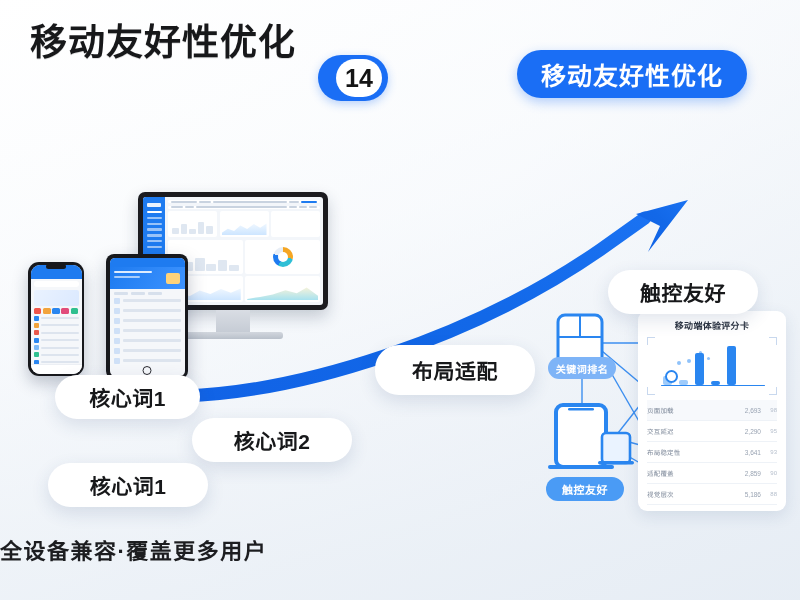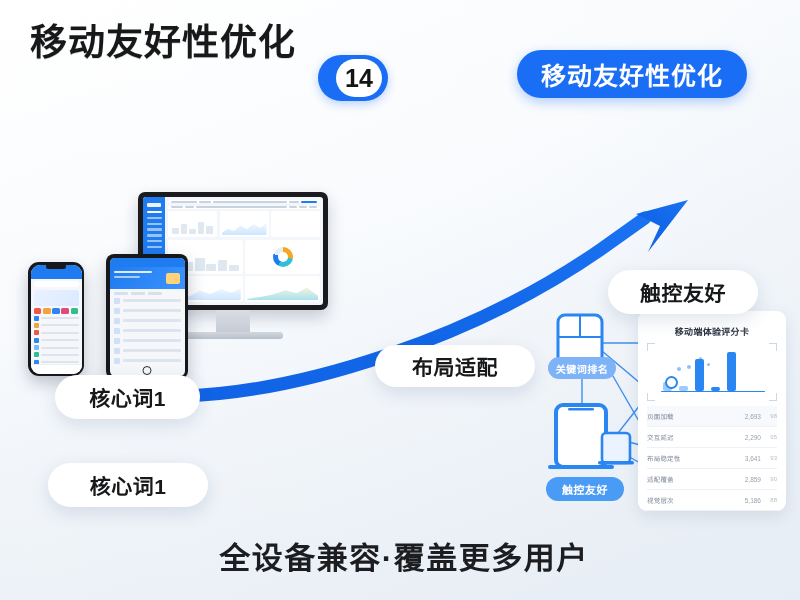--- a/index.html
+++ b/index.html
@@ -138,34 +138,34 @@
   .kw{
     background:#ffffff;border-radius:24px;
     display:flex;align-items:center;justify-content:center;
     font-size:21px;font-weight:bold;color:#17181a;letter-spacing:.5px;
     box-shadow:0 6px 18px rgba(40,70,120,.14);
     z-index:6;
   }
   #kw1{left:55px;top:375px;width:145px;height:44px;}
   #kw2{left:192px;top:418px;width:160px;height:44px;}
   #kw3{left:48px;top:463px;width:160px;height:44px;}
-  #kwMid{left:375px;top:345px;width:160px;height:42px;}
+  #kwMid{left:375px;top:345px;width:160px;height:50px;}
   #kwTouch{left:608px;top:270px;width:150px;height:44px;}
 
   
   .diagram{left:540px;top:305px;width:250px;height:210px;z-index:5;}
   .dg-svg{position:absolute;left:0;top:0;}
 
   .scorecard{
     position:absolute;left:98px;top:6px;width:148px;height:200px;
     background:#ffffff;border-radius:9px;
     box-shadow:0 5px 16px rgba(40,70,120,.12);
     padding:8px 9px;box-sizing:border-box;overflow:hidden;
   }
-  .sc-title{font-size:9px;font-weight:bold;color:#2c3442;text-align:center;margin-bottom:5px;letter-spacing:.3px;margin-top:6px;}
+  .sc-title{font-size:9px;font-weight:bold;color:#2c3442;text-align:center;margin-bottom:5px;letter-spacing:.3px;}
   .sc-chart{position:relative;height:58px;margin-bottom:5px;}
   .sc-chart .crn{position:absolute;width:7px;height:7px;border:1px solid #c8d8ee;}
   .sc-chart .c1{left:0;top:0;border-right:0;border-bottom:0;}
   .sc-chart .c2{right:0;top:0;border-left:0;border-bottom:0;}
   .sc-chart .c3{left:0;bottom:0;border-right:0;border-top:0;}
   .sc-chart .c4{right:0;bottom:0;border-left:0;border-top:0;}
   .sc-bars{position:absolute;left:16px;right:12px;bottom:10px;height:44px;display:flex;align-items:flex-end;gap:7px;}
   .sc-bars b{width:9px;background:#2a86f0;border-radius:2px;display:block;}
   .sc-bars b.lt{background:#9ecbfb;}
   .sc-dot{position:absolute;border-radius:50%;background:#8fc2fa;}
@@ -180,22 +180,22 @@
   .dg-pill{
     position:absolute;background:#7eb4f7;color:#ffffff;
     border-radius:14px;font-size:10px;font-weight:bold;letter-spacing:.5px;
     display:flex;align-items:center;justify-content:center;
   }
   #dgPillTop{left:8px;top:52px;width:68px;height:22px;}
   #dgPillBot{left:6px;top:172px;width:78px;height:24px;background:#4a9bf5;font-size:11px;}
 
   
   .footer{
-    left:0;right:0;top:533px;text-align:center;
-    font-size:31px;font-weight:bold;color:#1c1d20;letter-spacing:1.5px;margin-left:8px;
+    left:0;right:0;top:533px;
+    font-size:22px;font-weight:bold;color:#1c1d20;letter-spacing:1.5px;
   }
 </style>
 </head>
 <body>
 
 <div id="poster">
 
   <div class="layer hd-title">移动友好性优化</div>
 
   <div class="layer top-badge">
@@ -385,20 +385,21 @@
           <i></i>
             <i></i>
             <i></i>
             <i></i>
         </div>
       </div>
     </div>
   </div>
 
   <div class="layer kw" id="kw1">核心词1</div>
+  <div class="layer kw" id="kw2">核心词2</div>
   <div class="layer kw" id="kw3">核心词1</div>
   <div class="layer kw" id="kwMid">布局适配</div>
   <div class="layer kw" id="kwTouch">触控友好</div>
 
   <div class="layer diagram">
 
     <svg class="dg-svg" width="250" height="210" viewBox="0 0 250 210" xmlns="http://www.w3.org/2000/svg">
 
       <g stroke="#3d8ff0" stroke-width="1.4" fill="none">
         <line x1="62" y1="38" x2="100" y2="38"></line>

